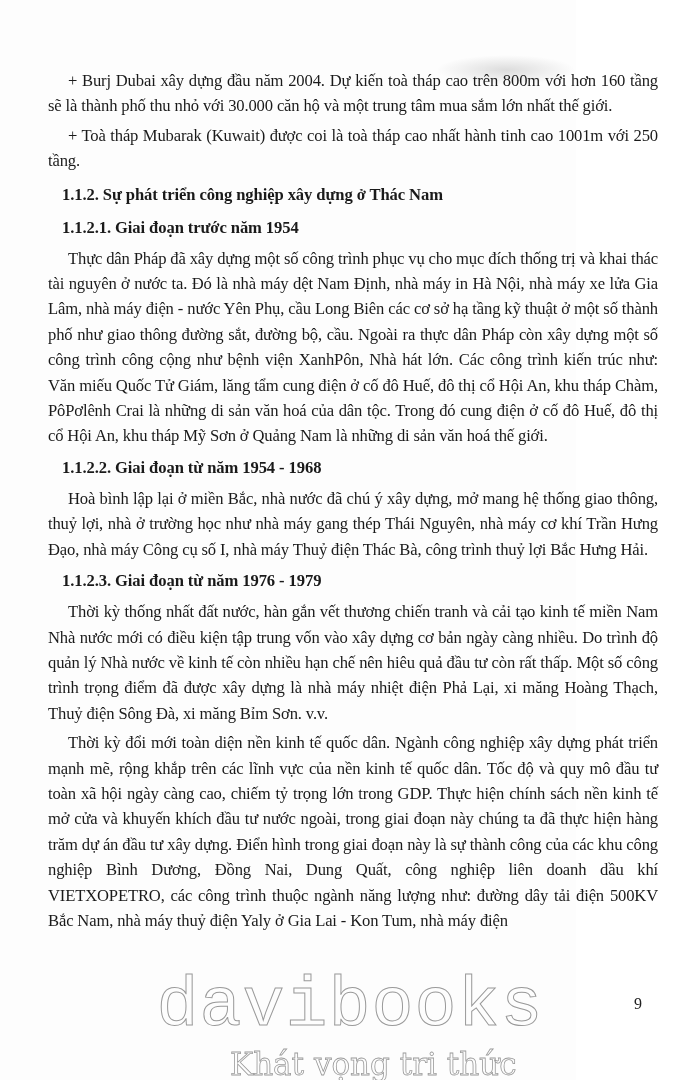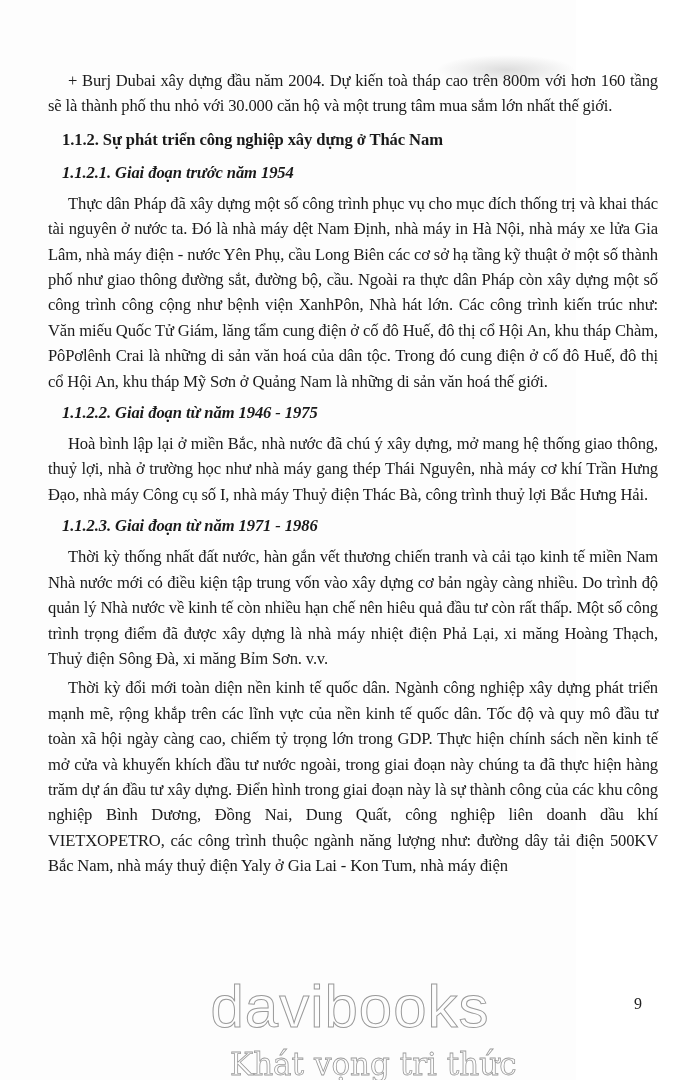--- a/index.html
+++ b/index.html
@@ -37,21 +37,20 @@
     }
     .heading-bold {
       font-weight: bold;
       font-size: 16.6px;
       line-height: 25px;
       margin: 8px 0 8px 14px;
       letter-spacing: -0.1px;
     }
     .heading-italic {
       font-weight: bold;
-      font-style: italic;
       font-size: 16.6px;
       line-height: 25px;
       margin: 6px 0 6px 14px;
       letter-spacing: -0.1px;
     }
     .page-number {
       position: absolute;
       left: 634px;
       top: 995px;
       font-size: 16px;
@@ -59,22 +58,22 @@
     }
     .watermark {
       position: absolute;
       left: 140px;
       top: 968px;
       width: 420px;
       text-align: center;
       pointer-events: none;
     }
     .wm-brand {
-      font-family: Liberation Sans, sans-serif;
-      font-size: 60px;
+      font-family: Liberation Mono, monospace;
+      font-size: 70px;
       line-height: 78px;
       color: transparent;
       -webkit-text-stroke: 1px #9a9a9a;
       letter-spacing: 1px;
     }
     .wm-tagline {
       font-family: "DejaVu Serif", serif;
       font-size: 31px;
       line-height: 36px;
       color: transparent;
@@ -92,26 +91,27 @@
     }
   </style>
 </head>
 <body>
 
 <div class="page">
   <div class="smudge"></div>
 
   <div class="content">
     <p class="para">+ Burj Dubai xây dựng đầu năm 2004. Dự kiến toà tháp cao trên 800m với hơn 160 tầng sẽ là thành phố thu nhỏ với 30.000 căn hộ và một trung tâm mua sắm lớn nhất thế giới.</p>
+    <p class="para">+ Toà tháp Mubarak (Kuwait) được coi là toà tháp cao nhất hành tinh cao 1001m với 250 tầng.</p>
     <div class="heading-bold">1.1.2. Sự phát triển công nghiệp xây dựng ở Thác Nam</div>
     <div class="heading-italic">1.1.2.1. Giai đoạn trước năm 1954</div>
     <p class="para">Thực dân Pháp đã xây dựng một số công trình phục vụ cho mục đích thống trị và khai thác tài nguyên ở nước ta. Đó là nhà máy dệt Nam Định, nhà máy in Hà Nội, nhà máy xe lửa Gia Lâm, nhà máy điện - nước Yên Phụ, cầu Long Biên các cơ sở hạ tầng kỹ thuật ở một số thành phố như giao thông đường sắt, đường bộ, cầu. Ngoài ra thực dân Pháp còn xây dựng một số công trình công cộng như bệnh viện XanhPôn, Nhà hát lớn. Các công trình kiến trúc như: Văn miếu Quốc Tử Giám, lăng tẩm cung điện ở cố đô Huế, đô thị cổ Hội An, khu tháp Chàm, PôPơlênh Crai là những di sản văn hoá của dân tộc. Trong đó cung điện ở cố đô Huế, đô thị cổ Hội An, khu tháp Mỹ Sơn ở Quảng Nam là những di sản văn hoá thế giới.</p>
-    <div class="heading-italic">1.1.2.2. Giai đoạn từ năm 1946 - 1975</div>
+    <div class="heading-italic">1.1.2.2. Giai đoạn từ năm 1954 - 1968</div>
     <p class="para">Hoà bình lập lại ở miền Bắc, nhà nước đã chú ý xây dựng, mở mang hệ thống giao thông, thuỷ lợi, nhà ở trường học như nhà máy gang thép Thái Nguyên, nhà máy cơ khí Trần Hưng Đạo, nhà máy Công cụ số I, nhà máy Thuỷ điện Thác Bà, công trình thuỷ lợi Bắc Hưng Hải.</p>
-    <div class="heading-italic">1.1.2.3. Giai đoạn từ năm 1971 - 1986</div>
+    <div class="heading-italic">1.1.2.3. Giai đoạn từ năm 1976 - 1979</div>
     <p class="para">Thời kỳ thống nhất đất nước, hàn gắn vết thương chiến tranh và cải tạo kinh tế miền Nam Nhà nước mới có điều kiện tập trung vốn vào xây dựng cơ bản ngày càng nhiều. Do trình độ quản lý Nhà nước về kinh tế còn nhiều hạn chế nên hiêu quả đầu tư còn rất thấp. Một số công trình trọng điểm đã được xây dựng là nhà máy nhiệt điện Phả Lại, xi măng Hoàng Thạch, Thuỷ điện Sông Đà, xi măng Bỉm Sơn. v.v.</p>
     <p class="para">Thời kỳ đổi mới toàn diện nền kinh tế quốc dân. Ngành công nghiệp xây dựng phát triển mạnh mẽ, rộng khắp trên các lĩnh vực của nền kinh tế quốc dân. Tốc độ và quy mô đầu tư toàn xã hội ngày càng cao, chiếm tỷ trọng lớn trong GDP. Thực hiện chính sách nền kinh tế mở cửa và khuyến khích đầu tư nước ngoài, trong giai đoạn này chúng ta đã thực hiện hàng trăm dự án đầu tư xây dựng. Điển hình trong giai đoạn này là sự thành công của các khu công nghiệp Bình Dương, Đồng Nai, Dung Quất, công nghiệp liên doanh dầu khí VIETXOPETRO, các công trình thuộc ngành năng lượng như: đường dây tải điện 500KV Bắc Nam, nhà máy thuỷ điện Yaly ở Gia Lai - Kon Tum, nhà máy điện</p>
   </div>
 
   <div class="watermark">
     <div class="wm-brand">davibooks</div>
     <div class="wm-tagline">Khát vọng tri thức</div>
   </div>
 
   <div class="page-number">9</div>

